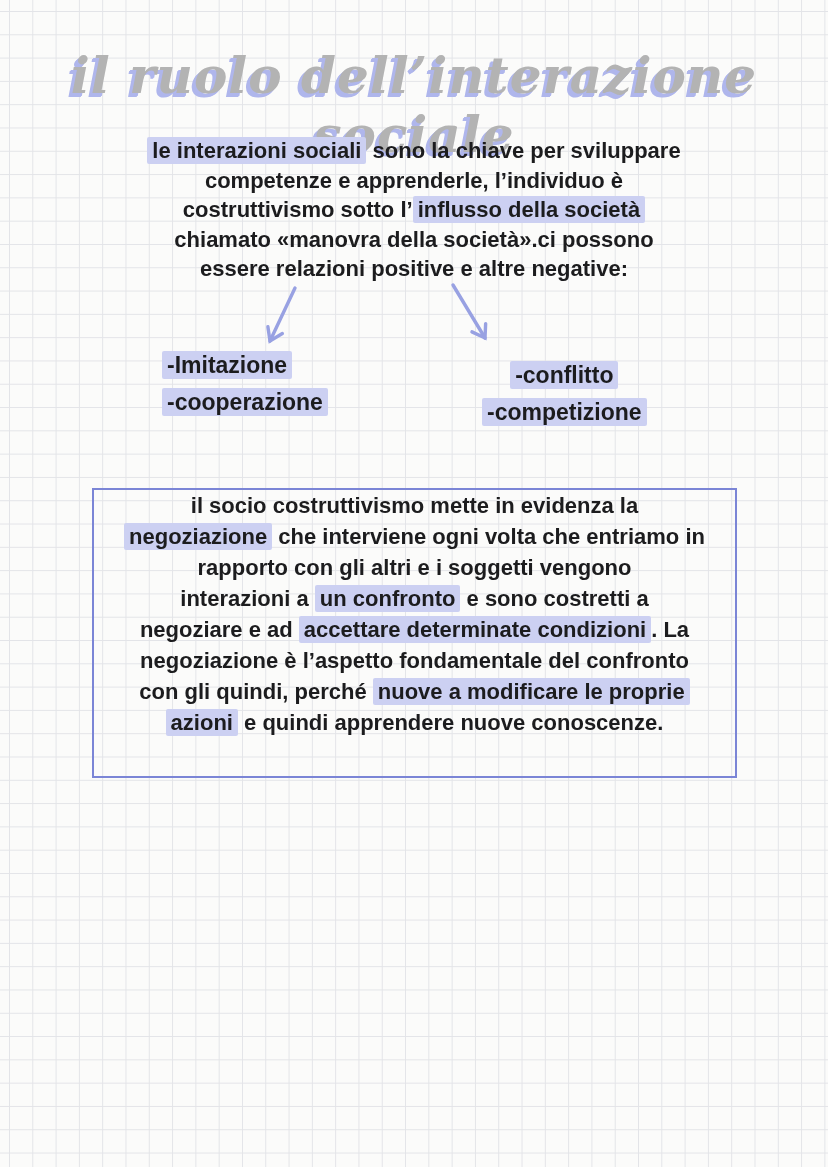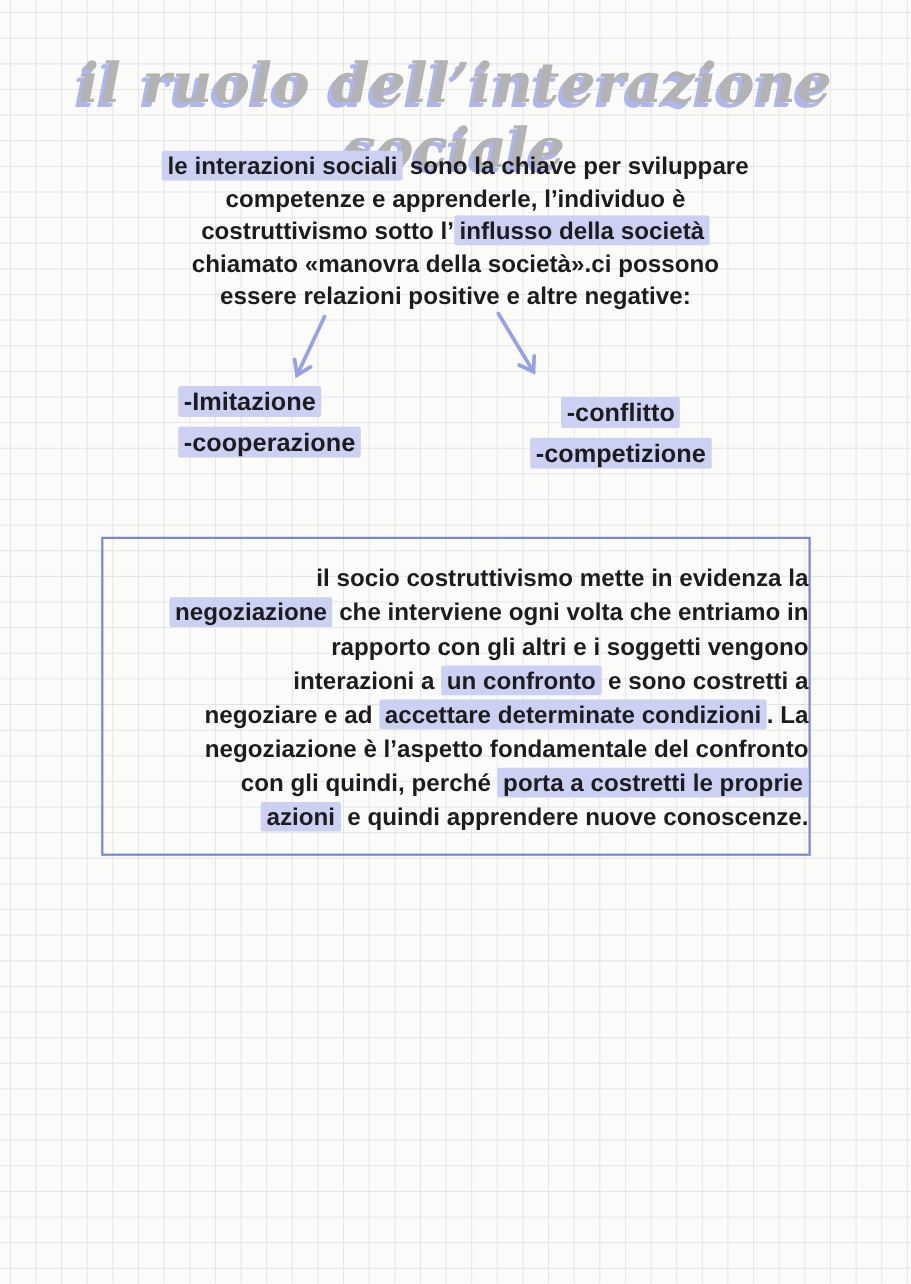--- a/index.html
+++ b/index.html
@@ -45,22 +45,21 @@
   .list { position:absolute; font-size:23px; font-weight:bold; }
   .list .list-item { margin-bottom:10px;margin-left:24px; }
   .list-left  { left:138px; top:352px; }
   .list-right { left:458px; top:362px;text-align:center; }
 
   .note-box {
     position:absolute; left:92px; top:488px;
     width:645px; height:290px;
     box-sizing:border-box;
     border:2px solid #7b85d6;
-    text-align:right;
-    padding-top:20px;
+    text-align:center;
     font-size:22px; font-weight:bold;
   }
   .note-box .line { line-height:31px; white-space:nowrap; }
 </style>
 </head>
 <body>
 
 <div class="page">
 
   <h1 class="title">il ruolo dell’interazione sociale</h1>
@@ -97,17 +96,17 @@
     <div class="list-item"><span class="hl">-competizione</span></div>
   </div>
 
   <div class="note-box">
     <div class="line"><span>il socio costruttivismo mette in evidenza la</span></div>
     <div class="line"><span class="hl">negoziazione</span><span> che interviene ogni volta che entriamo in</span></div>
     <div class="line"><span>rapporto con gli altri e i soggetti vengono</span></div>
     <div class="line"><span>interazioni a </span><span class="hl">un confronto</span><span> e sono costretti a</span></div>
     <div class="line"><span>negoziare e ad </span><span class="hl">accettare determinate condizioni</span><span>. La</span></div>
     <div class="line"><span>negoziazione è l’aspetto fondamentale del confronto</span></div>
-    <div class="line"><span>con gli quindi, perché </span><span class="hl">porta a costretti le proprie</span></div>
+    <div class="line"><span>con gli quindi, perché </span><span class="hl">nuove a modificare le proprie</span></div>
     <div class="line"><span class="hl">azioni</span><span> e quindi apprendere nuove conoscenze.</span></div>
   </div>
 
 </div>
 
 </body></html>

